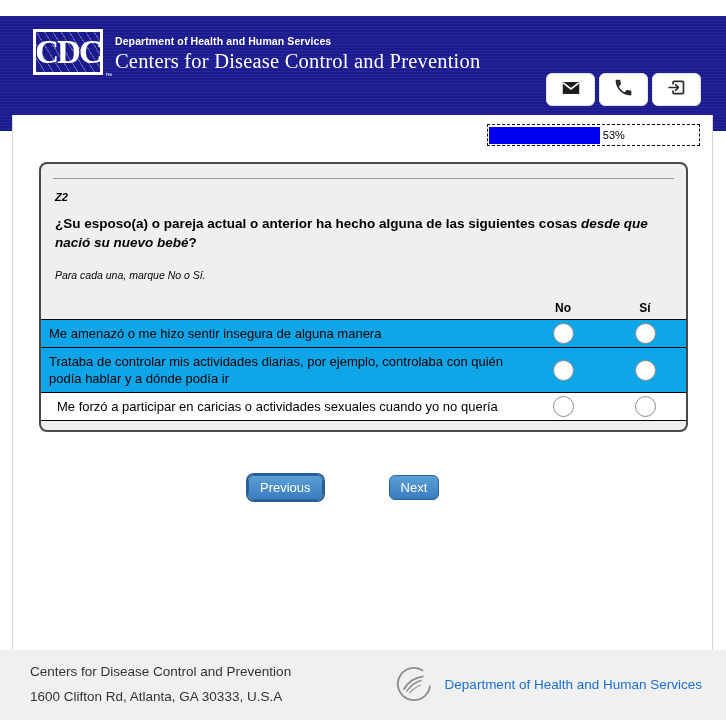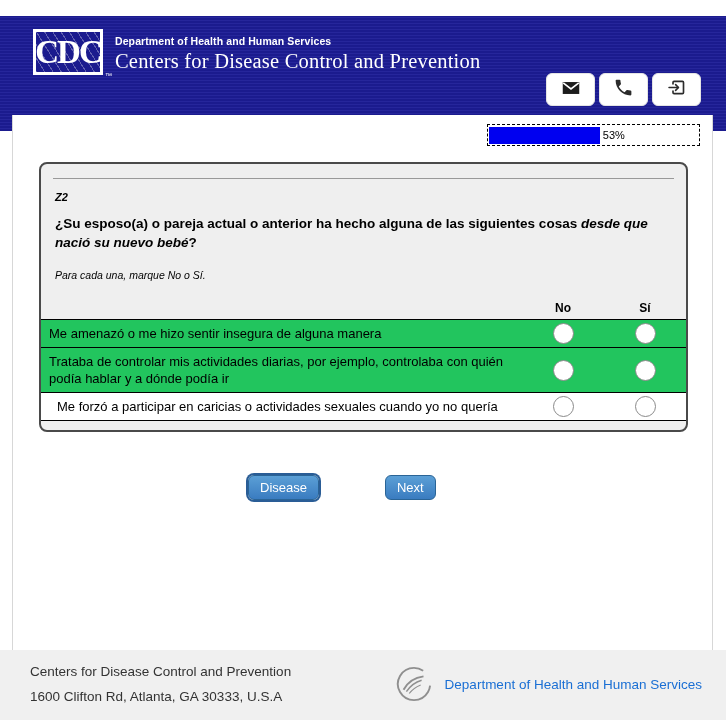--- a/index.html
+++ b/index.html
@@ -62,21 +62,21 @@
   .instr { font-size:10.5px; font-style:italic; margin:16px 14px 0 14px; color:#000; }
   .instr .em { font-weight:normal; }
 
   
   .tbl { margin-top:20px; }
   .tbl-head { display:flex; align-items:flex-end; padding-bottom:4px; font-weight:bold; font-size:12px; }
   .tbl-head .spacer { flex:1; }
   .hcol { width:82px; text-align:center; }
   .trow { display:flex; align-items:center; border-top:1px solid #000000; }
   .trow:last-child { border-bottom:1px solid #000000;padding-left:8px; }
-  .trow.alt { background:#22c55e; }
+  .trow.alt { background:#0ea5e9; }
   .trow.plain { background:#ffffff; }
   .trow .txt { flex:1; font-size:13px; line-height:1.32; padding:5px 8px 5px 8px; color:#000; }
   .rcell { width:82px; display:flex; justify-content:center; align-items:center; align-self:stretch; }
   .radio {
     width:21px; height:21px; border-radius:50%; background:#ffffff;
     border:1px solid #8a8a8a; cursor:pointer;
   }
 
   
   .nav-buttons { position:absolute; top:360px; left:0; width:100%; display:flex; }
@@ -188,21 +188,21 @@
             <div class="radio"></div>
           </div>
         <div class="rcell">
             <div class="radio"></div>
           </div>
       </div>
     </div>
   </div>
 
   <div class="nav-buttons">
-    <button class="btn btn-prev">Disease</button>
+    <button class="btn btn-prev">Previous</button>
     <button class="btn btn-next">Next</button>
   </div>
 </div>
 
 <div class="footer">
   <div class="addr">
     <div>Centers for Disease Control and Prevention</div>
     <div>1600 Clifton Rd, Atlanta, GA 30333, U.S.A</div>
   </div>
   <div class="fright">

